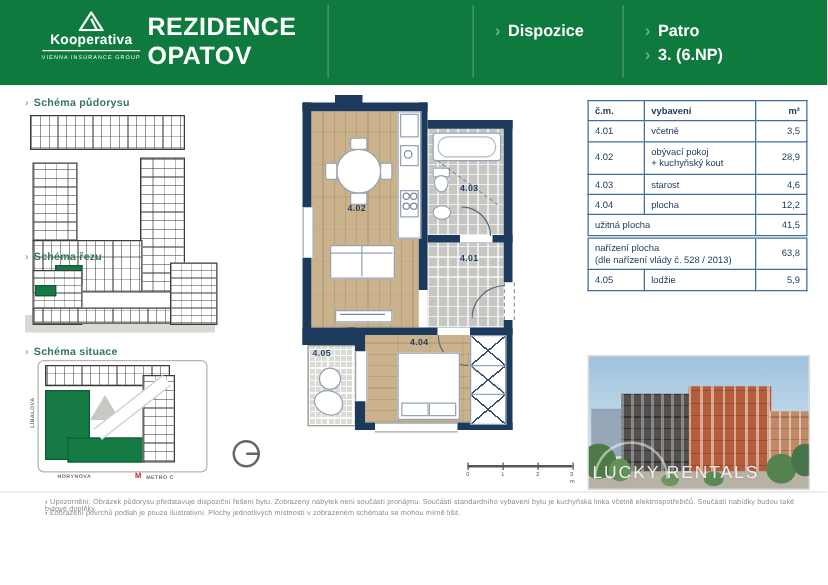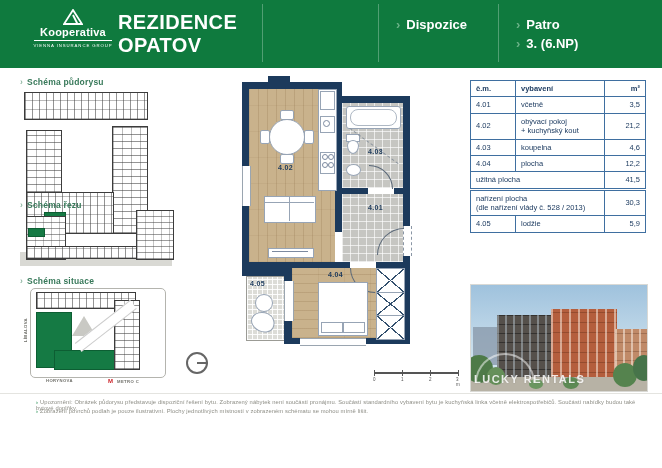--- a/index.html
+++ b/index.html
@@ -69,22 +69,22 @@
   .wgrid-d{background-color:#55504b;background-image:
       repeating-linear-gradient(90deg,rgba(190,205,215,.45) 0 2px,transparent 2px 8px),
       repeating-linear-gradient(0deg,rgba(20,20,20,.5) 0 1px,transparent 1px 9px);}
   .wgrid-b{background-color:#b45e3d;background-image:
       repeating-linear-gradient(90deg,rgba(255,245,235,.5) 0 2px,transparent 2px 9px),
       repeating-linear-gradient(0deg,rgba(90,40,20,.35) 0 1px,transparent 1px 10px);}
   .wgrid-l{background-color:#c08a68;background-image:
       repeating-linear-gradient(90deg,rgba(255,248,240,.5) 0 2px,transparent 2px 8px),
       repeating-linear-gradient(0deg,rgba(90,50,30,.3) 0 1px,transparent 1px 9px);}
   .tree{position:absolute;border-radius:50%;}
-  .watermark{position:absolute;left:3px;bottom:6px;color:rgba(255,255,255,.85);font-size:11px;
-      font-weight:bold;letter-spacing:1.5px;text-shadow:0 0 2px rgba(0,0,0,.15);}
+  .watermark{position:absolute;left:3px;bottom:6px;color:rgba(255,255,255,.85);font-size:14px;
+      font-weight:normal;letter-spacing:1.5px;text-shadow:0 0 2px rgba(0,0,0,.15);}
 
   
   .sep{position:absolute;left:0;top:393px;width:662px;height:1px;background:#e4e4e0;}
   .disc{position:absolute;left:36px;font-size:5.8px;color:#8e8e86;letter-spacing:.1px;}
   .disc .chev-d{color:#3a9a63;margin-right:2px;font-weight:bold;}
   .footer{position:absolute;left:0;top:427px;width:662px;height:41px;background:#0f7a3e;}
   .footer .slogan{display:block;text-align:center;line-height:41px;color:#fff;font-size:15.5px;letter-spacing:.3px;}
   .scale{position:absolute;left:374px;top:368px;width:86px;}
   .scale .bar{position:absolute;left:0;top:4px;width:84px;height:2px;background:#555;}
   .scale .tick{position:absolute;top:2px;width:1px;height:6px;background:#555;}
@@ -272,42 +272,42 @@
       <td class="c1">4.01</td>
       <td>včetně</td>
       <td class="c3">3,5</td>
     </tr>
     <tr>
       <td class="c1">4.02</td>
       <td>
             <div>obývací pokoj</div>
             <div>+ kuchyňský kout</div>
           </td>
-      <td class="c3">21,2</td>
+      <td class="c3">28,9</td>
     </tr>
     <tr>
       <td class="c1">4.03</td>
-      <td>koupelna</td>
+      <td>starost</td>
       <td class="c3">4,6</td>
     </tr>
     <tr>
       <td class="c1">4.04</td>
       <td>plocha</td>
       <td class="c3">12,2</td>
     </tr>
     <tr>
       <td colspan="2">užitná plocha</td>
       <td class="c3">41,5</td>
     </tr>
     <tr class="dbl">
       <td colspan="2">
             <div>nařízení plocha</div>
             <div>(dle nařízení vlády č. 528 / 2013)</div>
           </td>
-      <td class="c3">30,3</td>
+      <td class="c3">63,8</td>
     </tr>
     <tr>
       <td class="c1">4.05</td>
       <td>lodžie</td>
       <td class="c3">5,9</td>
     </tr>
   </tbody>
     </table>
 
   <div class="photo">

